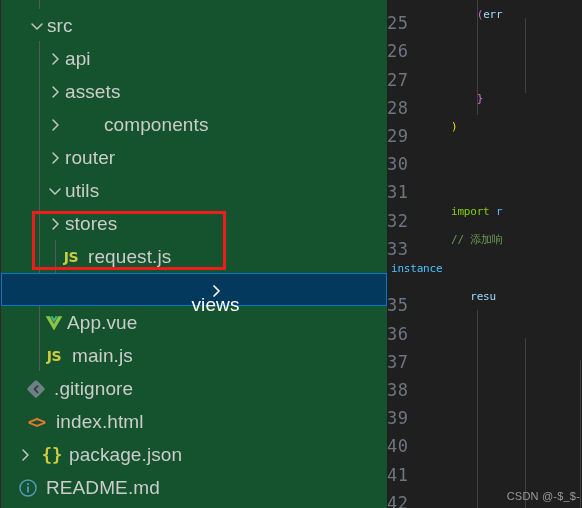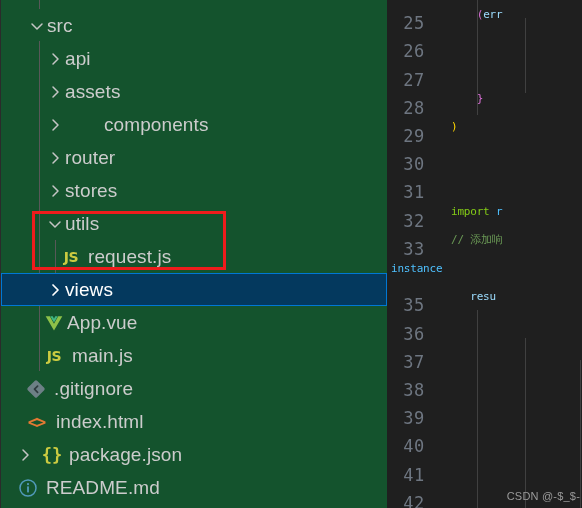--- a/index.html
+++ b/index.html
@@ -42,20 +42,21 @@
     height: 33px;
     display: flex;
     align-items: center;
     box-sizing: border-box;
     white-space: nowrap;
     cursor: pointer;
   }
   .row.selected {
     background: #04395e;
     border: 1px solid #0078d4;
+    flex-direction: column;
   }
   .row .label {
     color: #cccccc;
     font-size: 19px;
     letter-spacing: 0.1px;
   }
   .row.partial {
     height: 8px;
     overflow: hidden;
   }
@@ -128,21 +129,21 @@
   .codeline {
     position: relative;
     height: 28.22px;
     display: flex;
     align-items: center;
     white-space: pre;
   }
   .lineno {
     flex: 0 0 60px;
     width: 60px;
-    text-align: center;
+    text-align: left;
     padding-right: 6px;
     box-sizing: border-box;
     color: #6e7681;
     font-size: 17px;
     letter-spacing: 0.5px;
     margin-top: 18px;
   }
   .codetext {
     flex: 1 1 auto;
     font-size: 11px;
@@ -232,33 +233,33 @@
           <svg width="16" height="16" viewBox="0 0 16 16">
               <path d="M6 3 L11 8 L6 13" fill="none" stroke="#c5c5c5" stroke-width="1.5" stroke-linecap="round" stroke-linejoin="round"></path>
             </svg>
         </span>
         <span class="label">router</span>
       </div>
 
       <div class="row" style="padding-left:44px;">
         <span class="twisty">
           <svg width="16" height="16" viewBox="0 0 16 16">
+              <path d="M3 6 L8 11 L13 6" fill="none" stroke="#c5c5c5" stroke-width="1.5" stroke-linecap="round" stroke-linejoin="round"></path>
+            </svg>
+        </span>
+        <span class="label">utils</span>
+      </div>
+
+      <div class="row" style="padding-left:44px;">
+        <span class="twisty">
+          <svg width="16" height="16" viewBox="0 0 16 16">
               <path d="M6 3 L11 8 L6 13" fill="none" stroke="#c5c5c5" stroke-width="1.5" stroke-linecap="round" stroke-linejoin="round"></path>
             </svg>
         </span>
         <span class="label">stores</span>
-      </div>
-
-      <div class="row" style="padding-left:44px;">
-        <span class="twisty">
-          <svg width="16" height="16" viewBox="0 0 16 16">
-              <path d="M3 6 L8 11 L13 6" fill="none" stroke="#c5c5c5" stroke-width="1.5" stroke-linecap="round" stroke-linejoin="round"></path>
-            </svg>
-        </span>
-        <span class="label">utils</span>
       </div>
 
       <div class="row" style="padding-left:57px;">
         <span class="ficon">
             <span class="js">JS</span>
           </span>
         <span class="label" style="margin-left:4px;">request.js</span>
       </div>
 
       <div class="row selected" style="padding-left:43px;">

